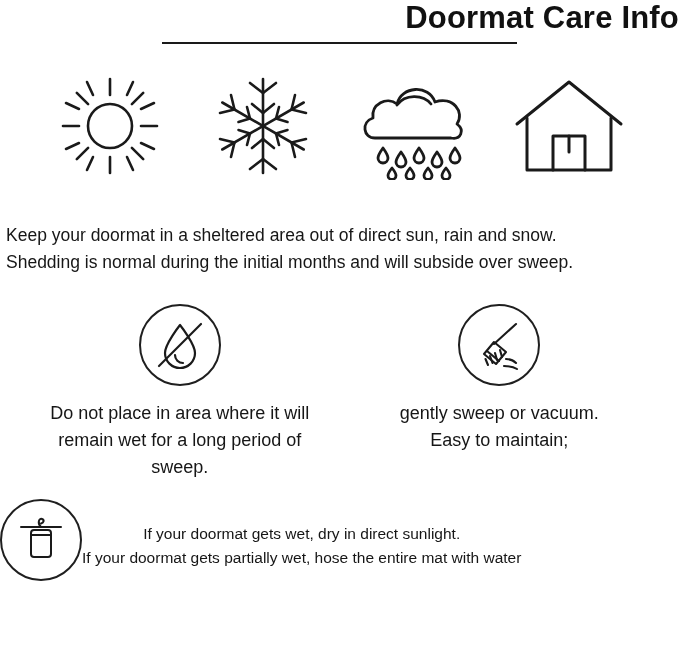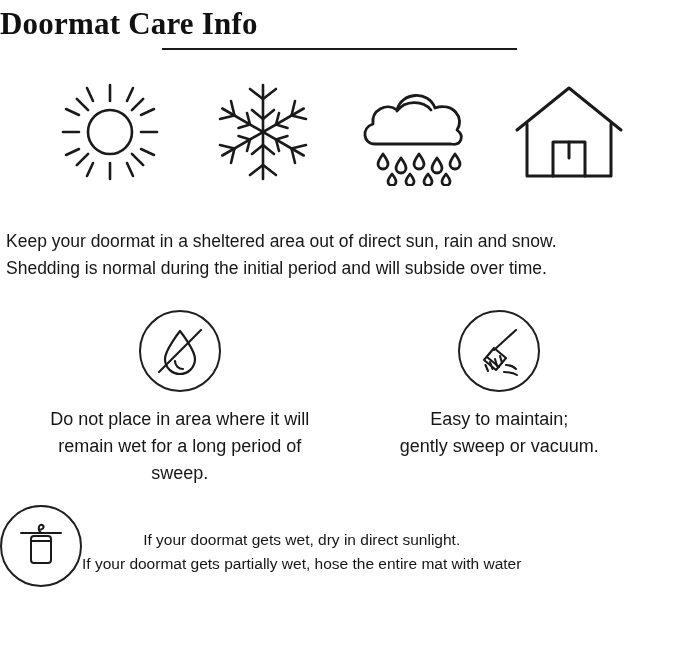--- a/index.html
+++ b/index.html
@@ -11,23 +11,22 @@
     width: 679px;
     height: 655px;
     font-family: "Liberation Sans", sans-serif;
     color: #1a1a1a;
     position: relative;
     overflow: hidden;
   }
 
   
   .title-block {
-    padding-top: 6px;
-    text-align: left;
-    font-family: Liberation Serif, serif;
+    padding-top: 0;
+    text-align: right;
   }
   .title {
     font-size: 31px;
     font-weight: bold;
     letter-spacing: 0.2px;
     color: #111111;
     line-height: 1.15;
   }
   .title-rule {
     width: 355px;
@@ -206,21 +205,21 @@
       <path d="M14 44 L14 96 L98 96 L98 44"></path>
       <path d="M40 96 L40 62 L72 62 L72 96"></path>
       <line x1="56" y1="62" x2="56" y2="78"></line>
     </svg>
   </div>
 
 </div>
 
 <div class="main-text">
   <div class="line">Keep your doormat in a sheltered area out of direct sun, rain and snow.</div>
-  <div class="line">Shedding is normal during the initial period and will subside over time.</div>
+  <div class="line">Shedding is normal during the initial months and will subside over sweep.</div>
 </div>
 
 <div class="badge-row">
 
   <div class="badge-col">
     <div class="circle-icon">
       <svg width="64" height="64" viewBox="0 0 64 64" fill="none" stroke="#1a1a1a" stroke-width="2.2" stroke-linecap="round" stroke-linejoin="round">
         <path d="M32 12 C32 12 17 31 17 40 a15 15 0 0 0 30 0 c0 -9 -15 -28 -15 -28 z"></path>
         <path d="M27 42 a8 8 0 0 0 8 8"></path>
         <line x1="11" y1="53" x2="53" y2="11"></line>
@@ -240,22 +239,22 @@
         <line x1="19" y1="37" x2="31" y2="47"></line>
         <line x1="17.5" y1="45" x2="20" y2="51"></line>
         <line x1="22" y1="42" x2="24.5" y2="49"></line>
         <line x1="27" y1="39" x2="29" y2="46"></line>
         <line x1="32" y1="36" x2="34" y2="43"></line>
         <path d="M38 45 C43 45 46 47 48 49"></path>
         <path d="M36 52 C42 52 46 53 49 55"></path>
       </svg>
     </div>
     <div class="badge-caption">
+      <div>gently sweep or vacuum.</div>
       <div>Easy to maintain;</div>
-      <div>gently sweep or vacuum.</div>
     </div>
   </div>
 
 </div>
 
 <div class="bottom-block">
   <div class="circle-icon">
     <svg width="60" height="60" viewBox="0 0 60 60" fill="none" stroke="#1a1a1a" stroke-width="2" stroke-linecap="round" stroke-linejoin="round">
       <line x1="10" y1="17" x2="50" y2="17"></line>
       <path d="M30 17 C26 13 28 8 31 9 C33.5 9.8 33 12.5 30 13.5"></path>

